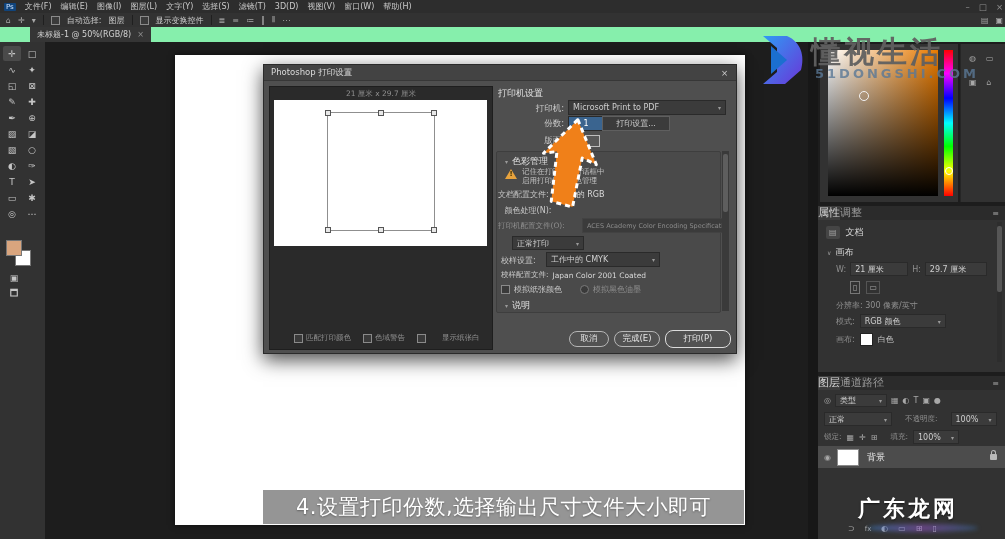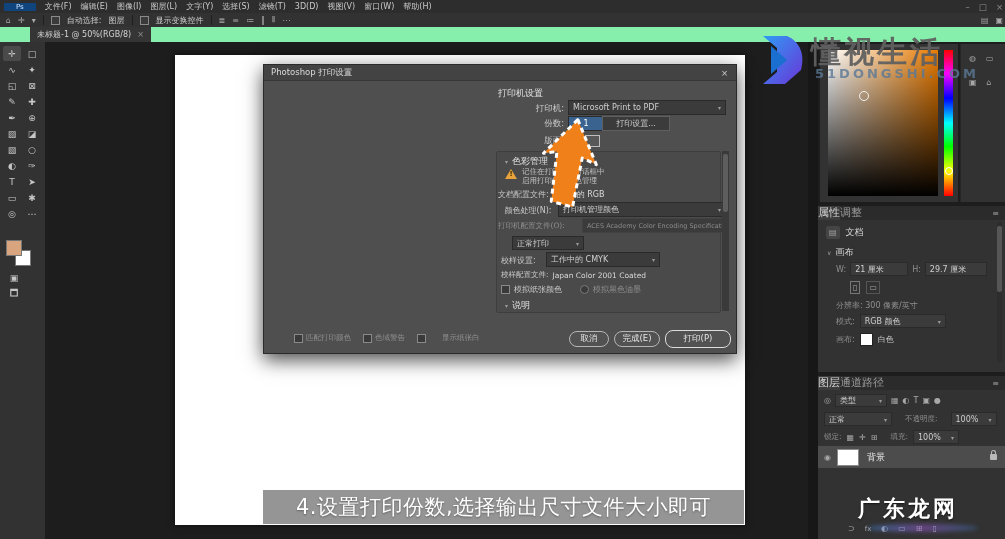--- a/index.html
+++ b/index.html
@@ -28,21 +28,21 @@
   .warn:after{content:"!";position:absolute;left:-1.5px;top:1px;font-size:7px;color:#3a2d00;font-weight:bold;}
   .handle{position:absolute;width:4px;height:4px;background:#e8e8e8;border:1px solid #555;}
   .sep{width:1px;height:10px;background:#1f1f1f;}
 </style>
 </head>
 <body>
 
 <div id="screen">
 
   <div class="abs" style="left:0;top:0;width:1005px;height:13px;background:#2d2d2d;display:flex;align-items:center;gap:9px;padding-left:4px;">
-    <span style="background:#10447c;color:#cfe4ff;font-size:7px;padding:0 12px;border-radius:1px;">Ps</span>
+    <span style="background:#10447c;color:#cfe4ff;font-size:7px;padding:0 2px;border-radius:1px;">Ps</span>
     <span class="txt" style="font-size:8px">文件(F)</span>
     <span class="txt" style="font-size:8px">编辑(E)</span>
     <span class="txt" style="font-size:8px">图像(I)</span>
     <span class="txt" style="font-size:8px">图层(L)</span>
     <span class="txt" style="font-size:8px">文字(Y)</span>
     <span class="txt" style="font-size:8px">选择(S)</span>
     <span class="txt" style="font-size:8px">滤镜(T)</span>
     <span class="txt" style="font-size:8px">3D(D)</span>
     <span class="txt" style="font-size:8px">视图(V)</span>
     <span class="txt" style="font-size:8px">窗口(W)</span>
@@ -118,20 +118,33 @@
   <div class="abs" style="left:175px;top:55px;width:570px;height:470px;background:#ffffff;box-shadow:0 0 6px rgba(0,0,0,0.6);"></div>
   <div class="abs" style="left:808px;top:42px;width:10px;height:497px;background:#171717;"></div>
 
   <div class="abs" style="left:263px;top:64px;width:472px;height:288px;background:#4f4f4f;border:1px solid #2b2b2b;box-shadow:0 6px 18px rgba(0,0,0,0.7);">
     <div class="abs" style="left:0;top:0;width:472px;height:15px;background:#434343;border-bottom:1px solid #373737;display:flex;align-items:center;">
       <span class="txt" style="font-size:8.5px;margin-left:7px;color:#dadada">Photoshop 打印设置</span>
       <span style="flex:1"></span>
       <span class="txt" style="margin-right:8px;color:#cfcfcf">×</span>
     </div>
 
+    <div class="abs" style="left:5px;top:21px;width:222px;height:262px;background:#2a2a2a;border:1px solid #1e1e1e;">
+      <div class="txt dim" style="position:absolute;left:0;top:2px;width:100%;text-align:center;font-size:7.5px;">21 厘米 x 29.7 厘米</div>
+      <div class="abs" style="left:4px;top:13px;width:213px;height:146px;background:#ffffff;">
+        <div class="abs" style="left:53px;top:12px;width:106px;height:117px;border:1px solid #8f8f8f;">
+          <div class="handle" style="left:-3px;top:-3px;"></div>
+          <div class="handle" style="right:-3px;top:-3px;"></div>
+          <div class="handle" style="left:-3px;bottom:-3px;"></div>
+          <div class="handle" style="right:-3px;bottom:-3px;"></div>
+          <div class="handle" style="left:50px;top:-3px;"></div>
+          <div class="handle" style="left:50px;bottom:-3px;"></div>
+        </div>
+      </div>
+    </div>
 
     <div class="abs row" style="left:30px;top:268px;gap:12px;">
       <span class="row" style="gap:3px">
           <span class="chk"></span>
           <span class="txt dim" style="font-size:7.5px">匹配打印颜色</span>
         </span>
       <span class="row" style="gap:3px">
           <span class="chk"></span>
           <span class="txt dim" style="font-size:7.5px">色域警告</span>
         </span>
@@ -164,24 +177,20 @@
       <span class="txt" style="font-size:9px;color:#e0e0e0">色彩管理</span>
     </div>
     <div class="warn abs" style="left:241px;top:104px;"></div>
     <div class="txt" style="position:absolute;left:258px;top:102px;font-size:7.5px;color:#c4c4c4">记住在打印设置对话框中</div>
     <div class="txt" style="position:absolute;left:258px;top:111px;font-size:7.5px;color:#c4c4c4">启用打印机的颜色管理</div>
     <div class="row" style="position:absolute;left:234px;top:124px;gap:4px;">
       <span class="txt" style="font-size:8px">文档配置文件:</span>
       <span class="txt" style="font-size:8px;color:#dcdcdc">未标记的 RGB</span>
     </div>
     <div class="txt" style="position:absolute;left:238px;top:140px;width:52px;text-align:center;font-size:8px">颜色处理(N):</div>
-    <div class="fld" style="position:absolute;left:294px;top:137px;width:158px;height:13px;">
-      <span>打印机管理颜色</span>
-        <span class="caret">▾</span>
-    </div>
     <div class="txt dim" style="position:absolute;left:234px;top:156px;font-size:7.5px">打印机配置文件(O):</div>
     <div class="fld" style="position:absolute;left:318px;top:153px;width:134px;height:13px;color:#8a8a8a;font-size:6.5px;border-color:#424242">
       <span>ACES Academy Color Encoding Specification</span>
     </div>
     <div class="fld" style="position:absolute;left:248px;top:171px;width:62px;height:12px;">
       <span>正常打印</span>
         <span class="caret">▾</span>
     </div>
     <div class="txt" style="position:absolute;left:237px;top:190px;font-size:8px">校样设置:</div>
     <div class="fld" style="position:absolute;left:282px;top:187px;width:104px;height:13px;">

